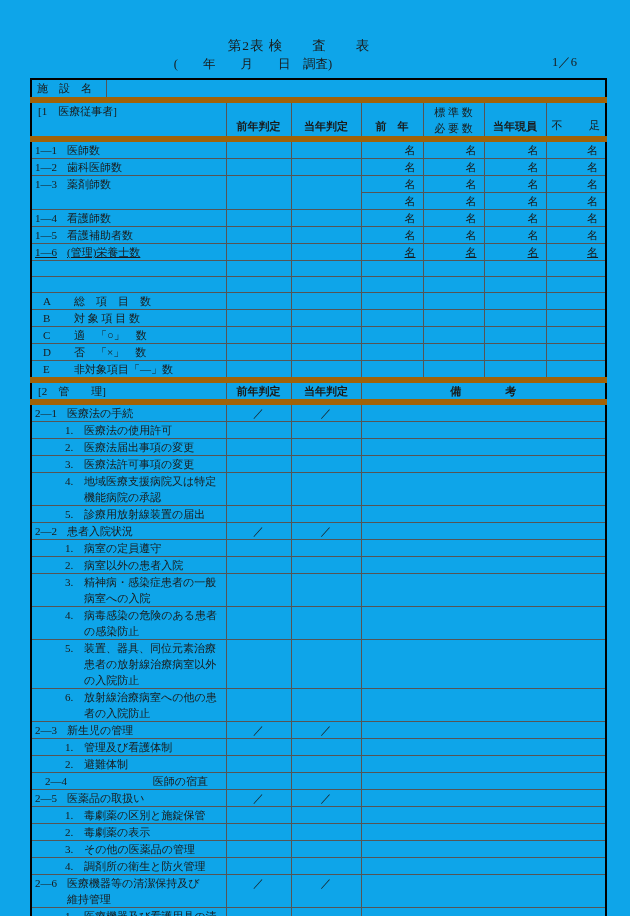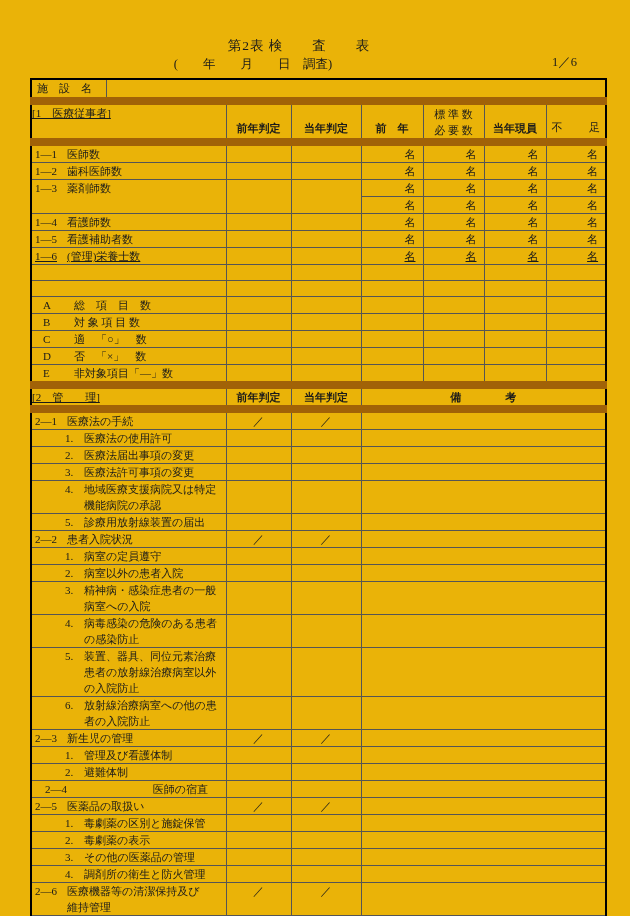--- a/index.html
+++ b/index.html
@@ -1,19 +1,19 @@
 <!DOCTYPE html>
 <html><head>
 <meta charset="utf-8">
 <style>
   html,body{margin:0;padding:0;background:#e8e8e8;}
   .page{
     position:relative;
     width:630px;height:916px;
-    background:#eab308;
+    background:#0ea5e9;
     font-family:"Liberation Serif","DejaVu Serif",serif;
     color:#1a1a1a;
     overflow:hidden;
   }
   .doc-title{
     position:absolute;top:37px;left:0;width:630px;
     text-align:center;font-size:13.5px;letter-spacing:1px;
     margin-left:-16px;
   }
   .doc-subtitle{
@@ -33,26 +33,26 @@
   }
   td{
     border:1px solid #555;
     padding:0;
     vertical-align:top;
     font-size:11px;
     line-height:16px;
     overflow:hidden;
     white-space:normal;
   }
-  tr.thickb > td{border-bottom:8px solid #a16207;margin-left:16px;}
+  tr.thickb > td{border-bottom:6px solid #a16207;margin-left:16px;}
   
   .fac-lab{padding-left:5px;line-height:17px;}
   .fac-val{line-height:17px;}
   
-  .sech{padding-left:0;text-decoration:underline;}
+  .sech{padding-left:6px;}
   
   .colhead{text-align:center;font-weight:bold;}
   .ph{padding-top:15px;}
   .stdcell{padding-top:2px;}
   .stdl{line-height:15.5px;text-align:center;}
   .shd{display:flex;justify-content:space-between;padding:14px 5px 0 5px;}
   
   .lab{display:flex;align-items:flex-start;}
   .lab .n{flex:none;}
   .lab .t{flex:none;width:141px;}

